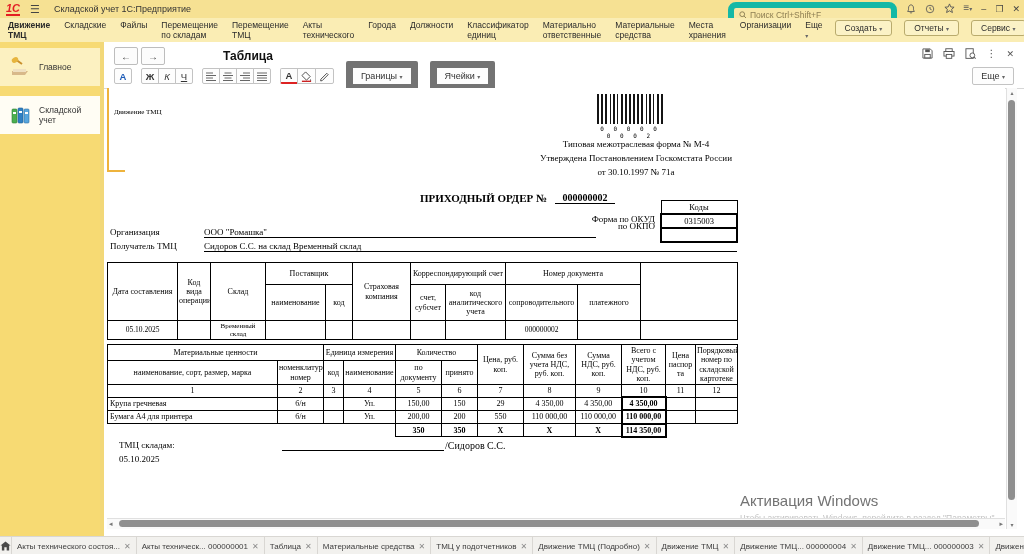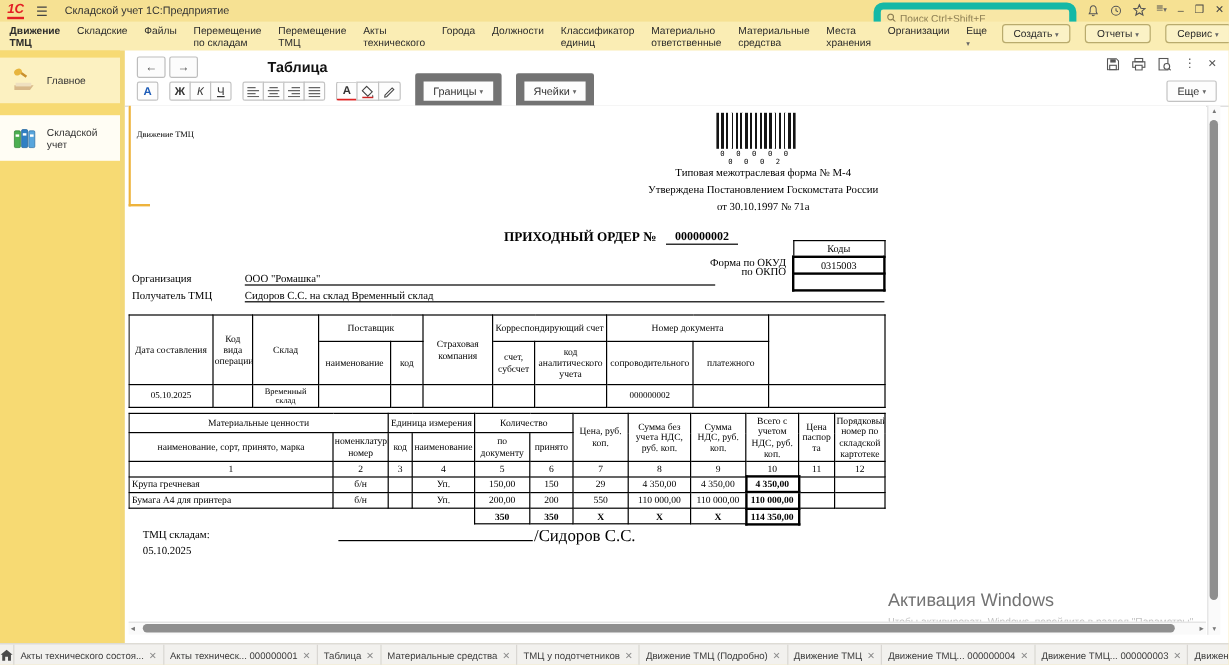--- a/index.html
+++ b/index.html
@@ -79,21 +79,21 @@
   table.doc td,table.doc th{border:1px solid #000;text-align:center;vertical-align:middle;
        padding:1px 1px;font-weight:normal;line-height:1.15;overflow:hidden;}
   table.doc .nob{border:none;}
   table.doc .bold{font-weight:bold;}
   table.doc .thick{border:2px solid #000;font-weight:bold;}
   table.doc .left{text-align:left;padding-left:2px;}
   .brk{overflow-wrap:anywhere;}
 
   .acceptrow{left:12px;top:352px;font-size:9px;}
   .signline{left:175px;top:352px;width:162px;border-bottom:1px solid #000;height:10px;}
-  .signname{left:338px;top:352px;font-size:14px;font-family:Liberation Serif, serif;}
+  .signname{left:338px;top:352px;font-size:10px;font-family:Liberation Serif, serif;}
   .acceptdate{left:12px;top:366px;font-size:9px;}
 
   .wmark1{left:633px;top:404px;font-size:15px;color:#737373;font-family:"Liberation Sans",sans-serif;}
   .wmark2{left:633px;top:425px;font-size:8.5px;color:#c3c3c3;font-family:"Liberation Sans",sans-serif;}
 
   
   .hscroll{left:0;bottom:0;width:898px;height:10px;background:#fafafa;border-top:1px solid #e0e0e0;}
   .hthumb{position:absolute;left:12px;top:1px;height:7px;width:860px;background:#8f8f8f;border-radius:4px;}
   .harrow{position:absolute;top:0;font-size:7px;color:#777;line-height:10px;}
   .vscroll{left:1006px;top:88px;width:10px;height:441px;background:#fafafa;border-left:1px solid #e0e0e0;}
@@ -382,21 +382,21 @@
       <td colspan="2">Единица измерения</td>
       <td colspan="2">Количество</td>
       <td rowspan="2">Цена, руб. коп.</td>
       <td rowspan="2">Сумма без учета НДС, руб. коп.</td>
       <td rowspan="2">Сумма НДС, руб. коп.</td>
       <td rowspan="2">Всего с учетом НДС, руб. коп.</td>
       <td rowspan="2" class="brk">Цена паспорта</td>
       <td rowspan="2">Порядковый номер по складской картотеке</td>
     </tr>
     <tr style="height:24px">
-      <td>наименование, сорт, принято, марка</td>
+      <td>наименование, сорт, размер, марка</td>
       <td>номенклатурный номер</td>
       <td>код</td>
       <td>наименование</td>
       <td>по документу</td>
       <td>принято</td>
     </tr>
     <tr style="height:11px">
       <td>1</td>
       <td>2</td>
       <td>3</td>

